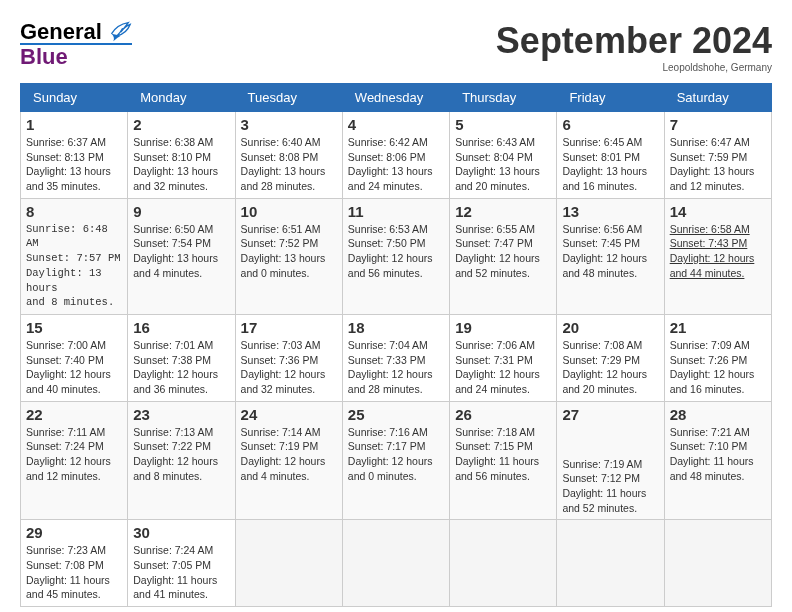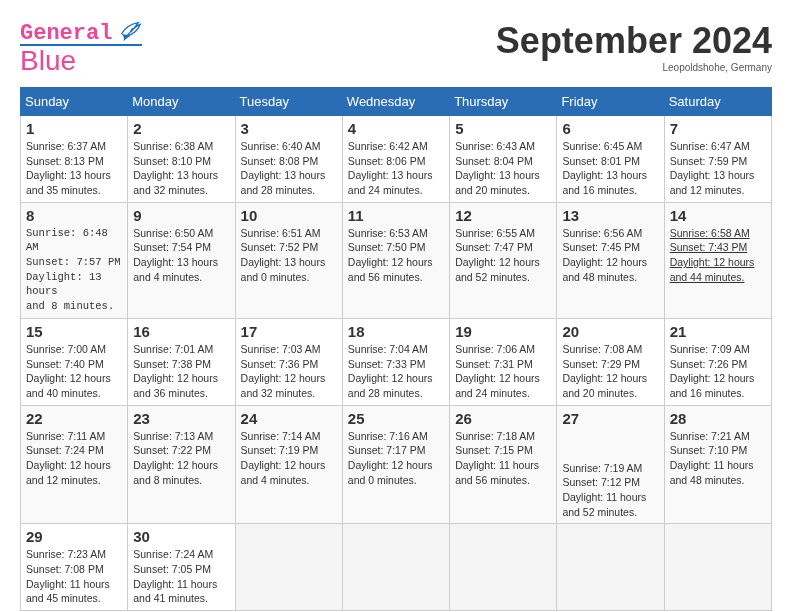--- a/index.html
+++ b/index.html
@@ -20,22 +20,21 @@
       display: flex;
       align-items: center;
     }
     .logo-text {
       font-size: 22px;
       font-weight: bold;
       color: #333;
       line-height: 1.1;
     }
     .logo-text span {
-      color: #ec4899;
-      font-family: Liberation Mono, monospace;
+      color: #000000;
     }
     .logo-bird {
       width: 28px;
       height: 28px;
       margin-left: 2px;
     }
     .title-block {
       text-align: right;
     }
     .month-title {
@@ -49,21 +48,21 @@
       color: #555;
     }
     .calendar {
       width: 100%;
       border-collapse: collapse;
       font-size: 11px;
     }
     .calendar th {
       background: #2a6db5;
       color: #fff;
-      padding: 6px 4px;
+      padding: 6px 12px;
       text-align: left;
       font-size: 13px;
       font-weight: normal;
       border: 1px solid #2a6db5;
     }
     .calendar td {
       vertical-align: top;
       padding: 4px 5px;
       border: 1px solid #ccc;
       width: 107px;
@@ -97,21 +96,21 @@
 
 <div class="header">
   <div class="logo">
     <div>
       <div class="logo-text">
         <span>General</span><svg class="logo-bird" viewBox="0 0 30 30" fill="none" style="display:inline-block;vertical-align:middle;margin-left:2px;margin-top:-4px">
           <path d="M8 18 Q14 8 26 6 Q20 14 18 16 Q22 10 28 8 Q24 18 14 20 Q18 16 20 12" stroke="#1a6fc4" stroke-width="1.5" fill="none"></path>
           <path d="M8 18 Q12 22 10 26 Q14 22 18 20" fill="#1a6fc4"></path>
         </svg>
       </div>
-      <div class="logo-text" style="color:#ec4899;font-size:28px;font-weight:normal;border-top:2px solid #1a6fc4;margin-top:-2px;">Blue</div>
+      <div class="logo-text" style="color:#701a75;font-size:22px;font-weight:bold;border-top:2px solid #1a6fc4;margin-top:-2px;">Blue</div>
     </div>
   </div>
   <div class="title-block">
     <div class="month-title">September 2024</div>
     <div class="location">Leopoldshohe, Germany</div>
   </div>
 </div>
 
 <table class="calendar">
   <thead>

